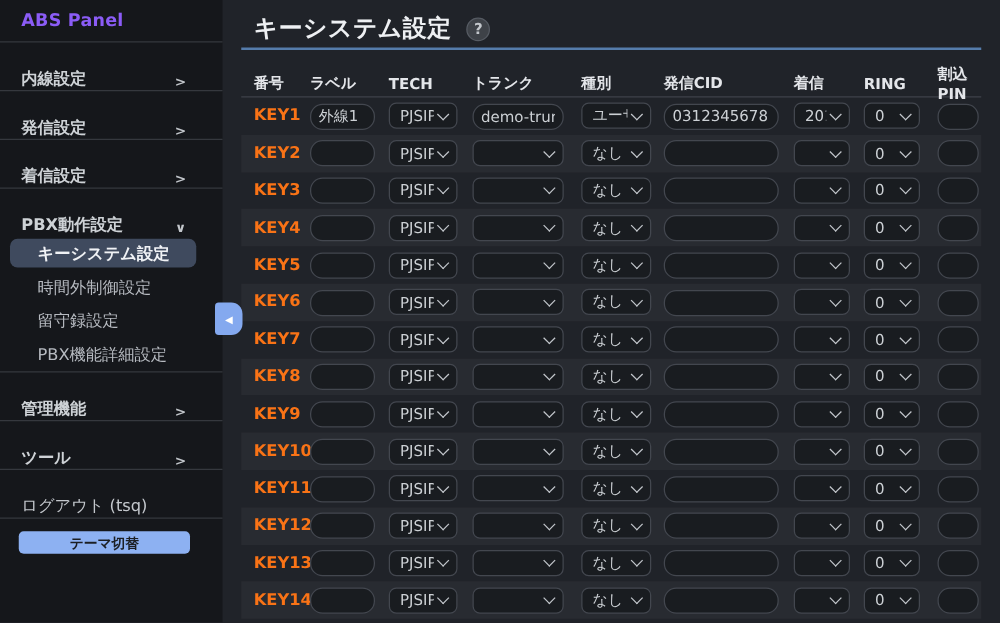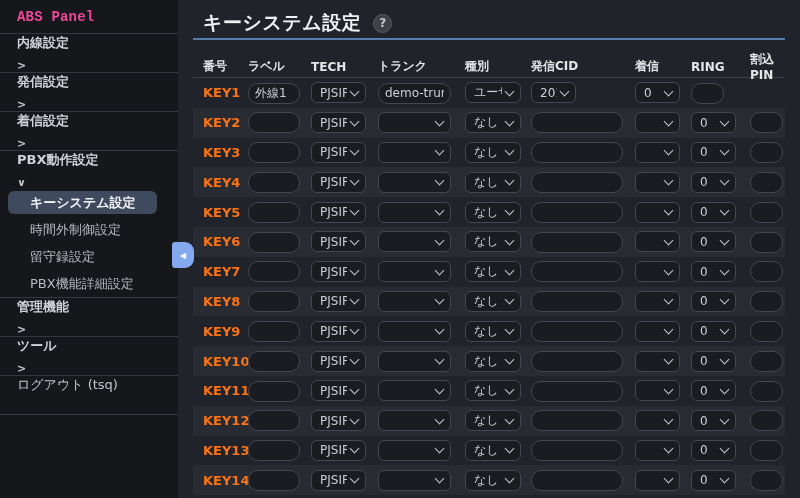--- a/index.html
+++ b/index.html
@@ -14,29 +14,28 @@
 
   
   .sidebar {
     position: absolute; left: 0; top: 0; bottom: 0;
     width: 178px; background: #15171b;
     display: flex; flex-direction: column;
     box-sizing: border-box;
   }
   .brand {
     height: 33px; display: flex; align-items: center;
-    padding: 0 0 0 17px; color: #ec4899;
-    font-size: 14px; font-weight: bold; letter-spacing: .2px; font-family: Liberation Mono, monospace;
+    padding: 0 0 0 17px; color: #8b5cf6;
+    font-size: 14px; font-weight: bold; letter-spacing: .2px;
   }
   .sb-divider { border-top: 1px solid #35383e; margin: 0; }
   .nav-group {
-    height: 38px; display: flex; align-items: flex-start; justify-content: space-between;
+    height: 38px; display: flex; align-items: flex-end; justify-content: space-between;
     padding: 0 29px 0 17px; font-size: 13px; font-weight: bold; color: #ced2d6;
     cursor: pointer;
-    flex-direction: column;
   }
   .nav-group.nav-link { font-weight: normal; color: #c3c7cc; }
   .nav-chev { font-size: 11px; font-weight: bold; color: #c3c7cc; transform: scaleY(0.9); }
   .nav-sub {
     height: 27px; display: flex; align-items: center;
     padding-left: 30px; font-size: 13px; color: #b6bac0; cursor: pointer;
     box-sizing: border-box;
   }
   .nav-sub.active {
     height: 23px; margin: 2px 21px 2px 8px; padding-left: 22px;
@@ -158,20 +157,21 @@
         <div class="nav-group">
           <span>ツール</span>
           <span class="nav-chev">&gt;</span>
         </div>
         <div class="sb-divider"></div>
         <div class="nav-group nav-link">
           <span>ログアウト (tsq)</span>
         </div>
       </nav>
     <div class="sb-divider"></div>
+    <button class="theme-btn">テーマ切替</button>
   </aside>
 
   <div class="collapse-handle">
     <span>◀</span>
   </div>
 
   <main class="main">
     <div class="page-head">
       <h1 class="page-title">キーシステム設定</h1>
       <span class="help">?</span>
@@ -201,20 +201,21 @@
                 <span class="chev"></span>
               </div>
             </div>
             <div class="cell"><input class="inp inp-trunk" value="demo-trunk" style=""></div>
             <div class="cell">
               <div class="sel sel-type">
                 <span class="val">ユーザ</span>
                 <span class="chev"></span>
               </div>
             </div>
+            <div class="cell"><input class="inp inp-cid" value="0312345678" style=""></div>
             <div class="cell">
               <div class="sel sel-incoming">
                 <span class="val">201</span>
                 <span class="chev"></span>
               </div>
             </div>
             <div class="cell">
               <div class="sel sel-ring">
                 <span class="val">0</span>
                 <span class="chev"></span>

